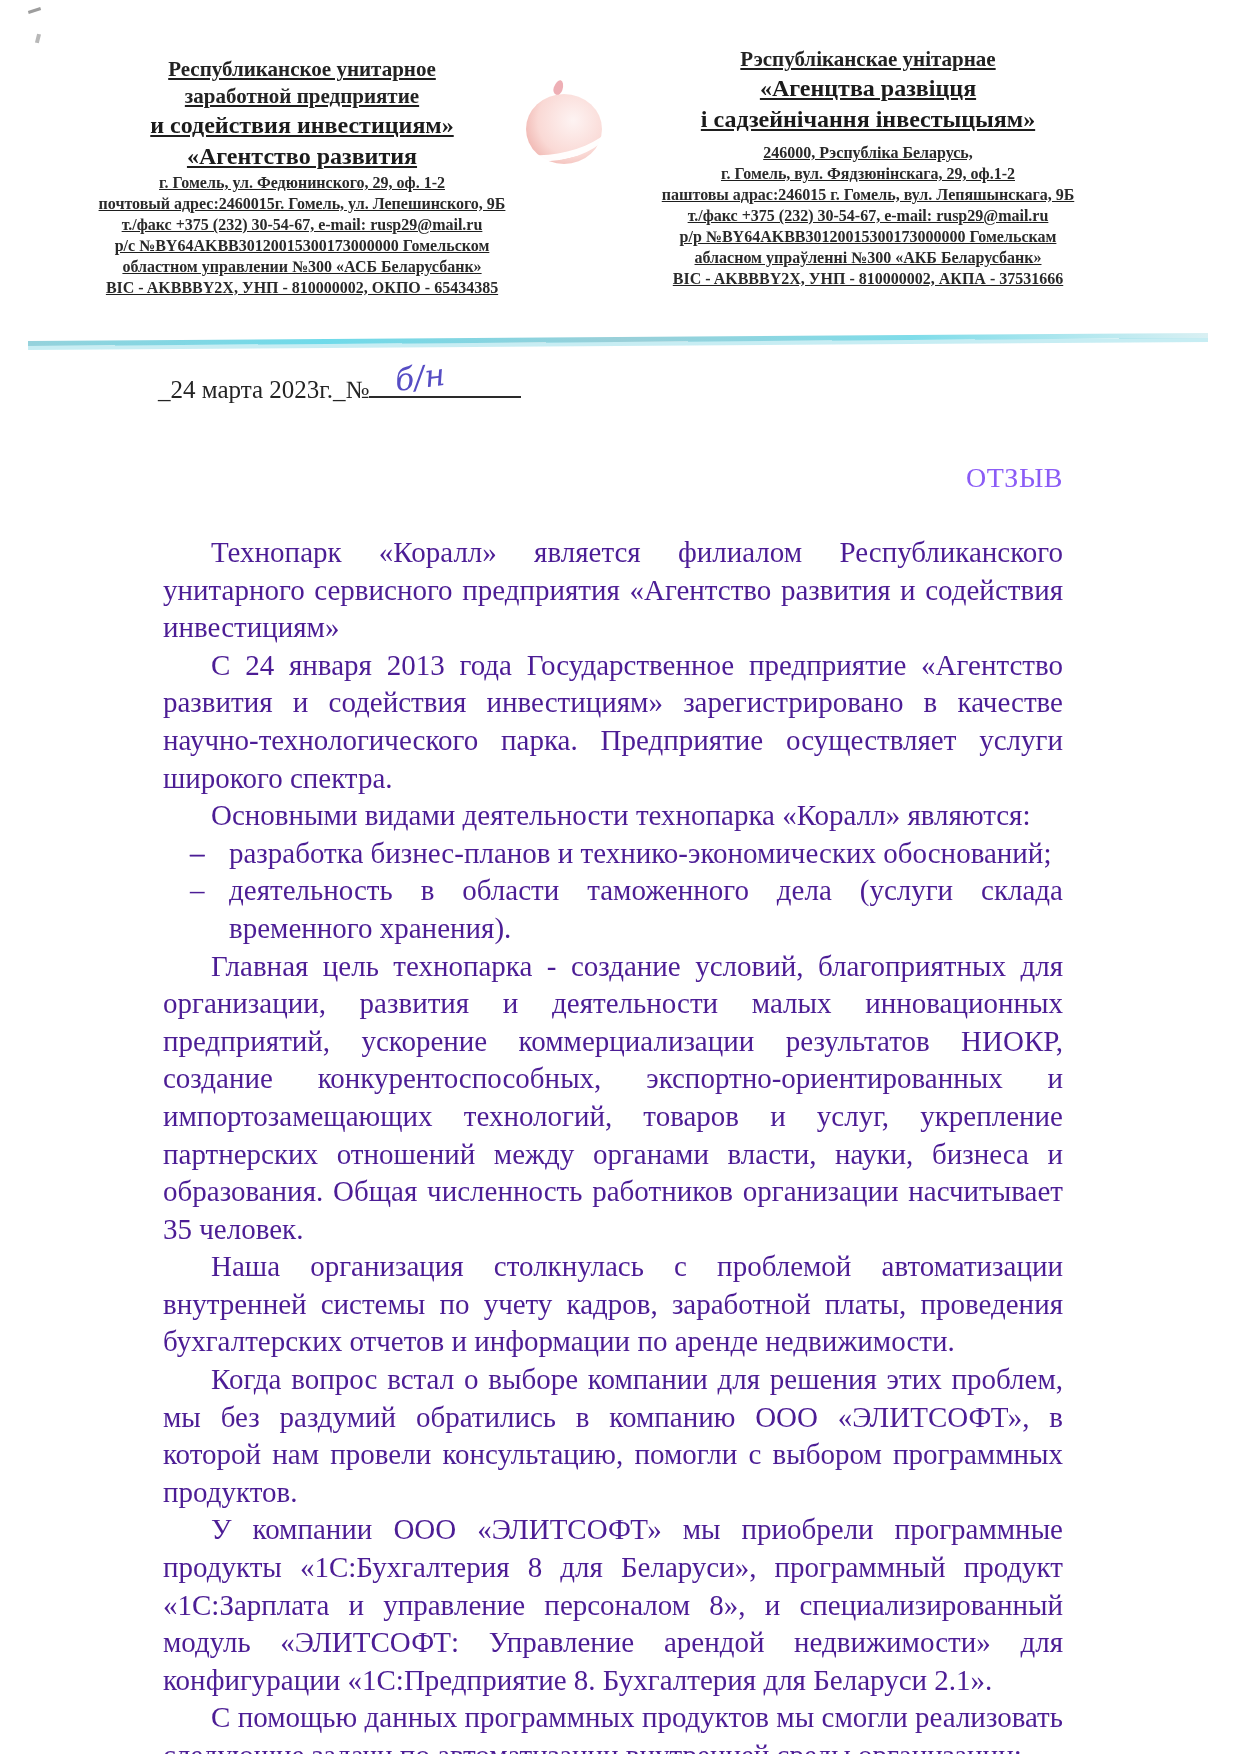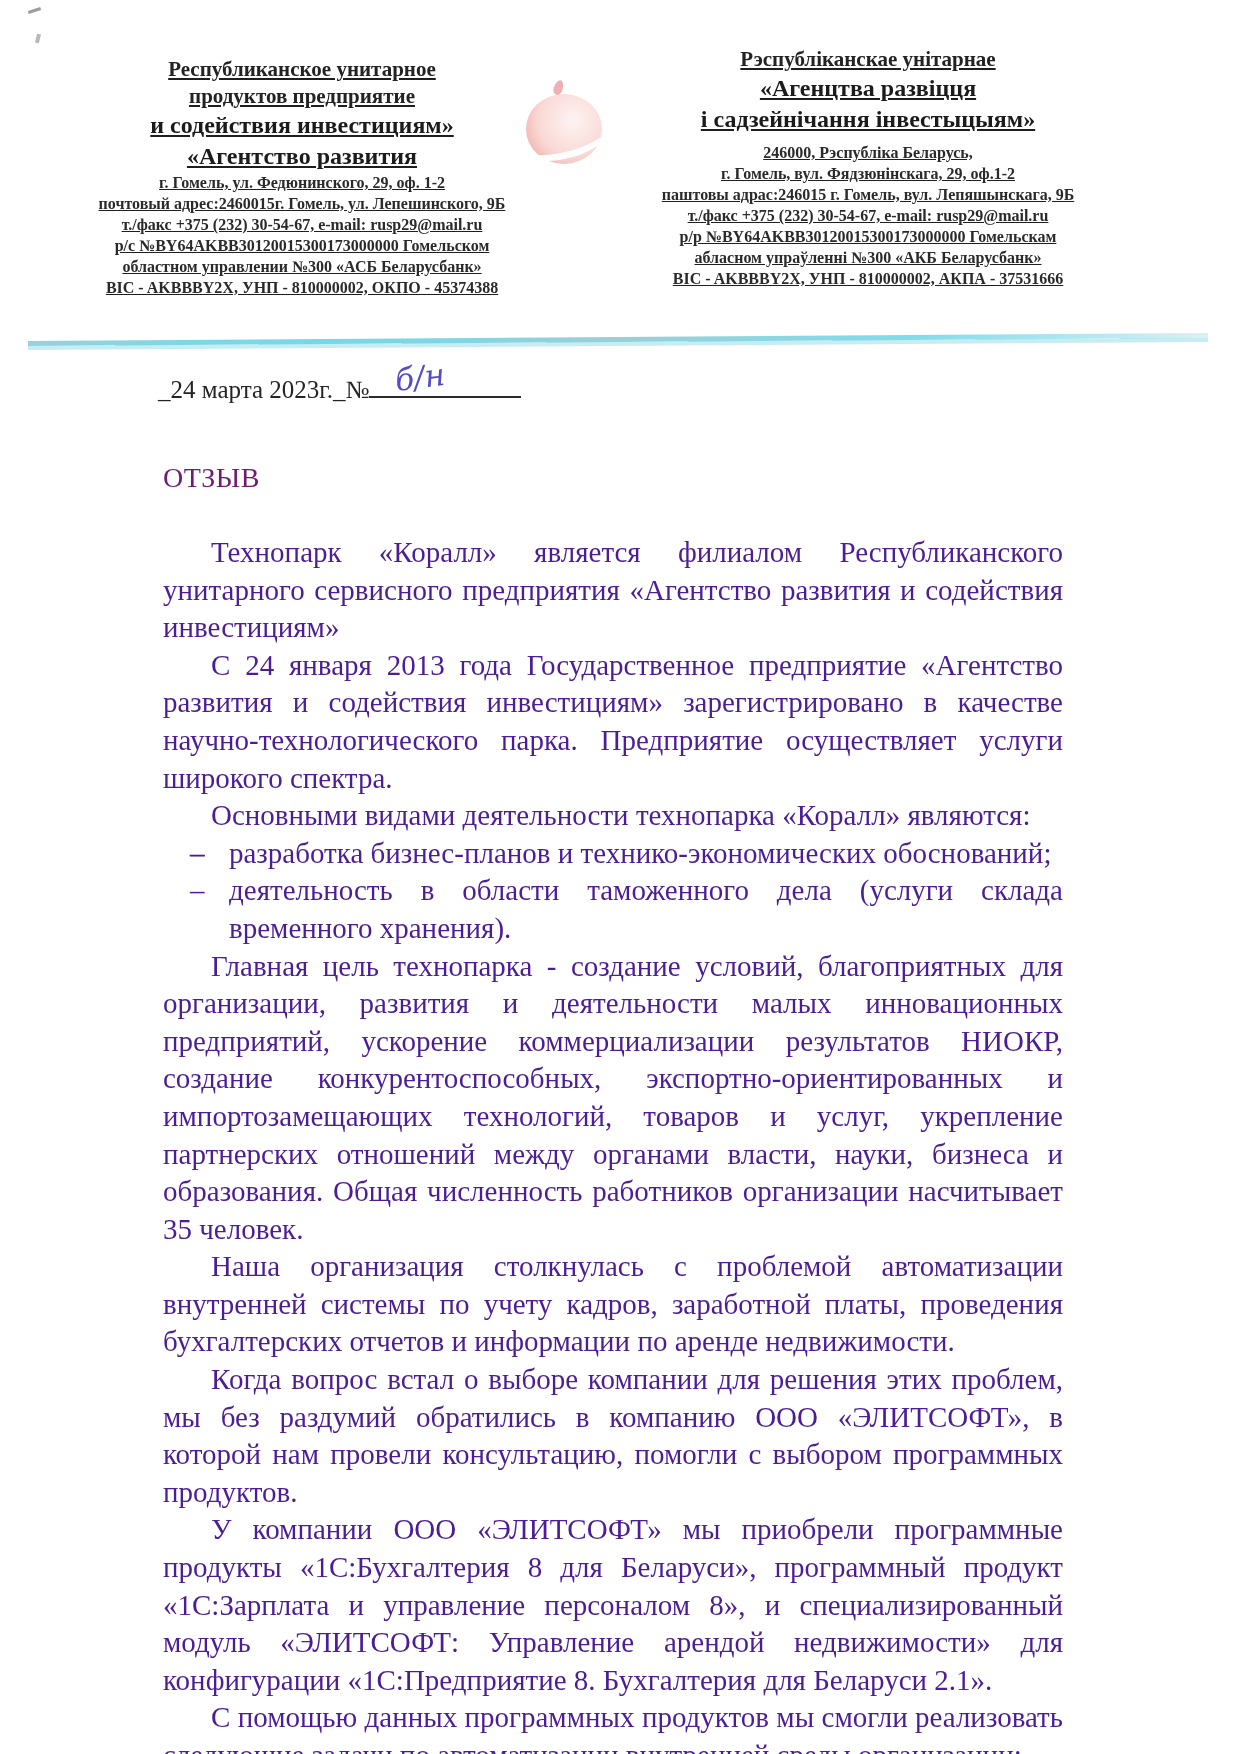--- a/index.html
+++ b/index.html
@@ -33,47 +33,47 @@
     background:linear-gradient(90deg, rgba(45,165,185,0.50) 0%, rgba(85,212,230,0.85) 25%, rgba(30,150,170,0.45) 50%, rgba(95,212,228,0.80) 75%, rgba(130,205,215,0.30) 100%);
     box-shadow:0 4px 0 rgba(70,195,215,0.30);}
   .speck-1{position:absolute;left:28px;top:9px;width:13px;height:3px;background:#9d9d9d;transform:rotate(-18deg);}
   .speck-2{position:absolute;left:36px;top:34px;width:4px;height:9px;background:#b8b8b8;transform:rotate(14deg);}
   
   .date-line{position:absolute;left:158px;top:366px;font-size:25px;color:#242424;}
   .number-blank{display:inline-block;width:152px;height:30px;border-bottom:2px solid #2a2a2a;position:relative;vertical-align:baseline;}
   .handwritten{position:absolute;left:26px;bottom:1px;font-family:"DejaVu Serif",serif;font-style:italic;
     font-size:31px;color:#564dc4;transform:rotate(-7deg);white-space:nowrap;}
   
-  .doc-title{position:absolute;left:163px;top:462px;width:900px;text-align:left;
-    font-size:28px;letter-spacing:0.5px;color:#701a75;}
+  .doc-title{position:absolute;left:163px;top:462px;width:900px;text-align:right;
+    font-size:28px;letter-spacing:0.5px;color:#8b5cf6;}
   .body{position:absolute;left:163px;top:534px;width:900px;font-size:29px;line-height:37.6px;color:#4c1d95;}
   .body p{margin:0;text-align:justify;text-indent:48px;}
   .body ul{margin:0;padding:0;list-style:none;}
   .body li{position:relative;padding-left:66px;text-align:justify;}
   .dash{position:absolute;left:27px;top:0;}
 </style>
 </head>
 <body>
 
 <div class="page">
 
   <div class="speck-1"></div>
   <div class="speck-2"></div>
 
   <div class="hdr-col hdr-left">
     <div class="hdr-name-sm">Республиканское унитарное</div>
-    <div class="hdr-name-sm">продуктов предприятие</div>
+    <div class="hdr-name-sm">заработной предприятие</div>
     <div class="hdr-name-lg">и содействия инвестициям»</div>
     <div class="hdr-name-lg">«Агентство развития</div>
     <div class="hdr-addr">г. Гомель, ул. Федюнинского, 29, оф. 1-2</div>
     <div class="hdr-addr">почтовый адрес:2460015г. Гомель, ул. Лепешинского, 9Б</div>
     <div class="hdr-addr">т./факс +375 (232) 30-54-67, e-mail: rusp29@mail.ru</div>
     <div class="hdr-addr">р/с №BY64AKBB30120015300173000000 Гомельском</div>
     <div class="hdr-addr">областном управлении №300 «АСБ Беларусбанк»</div>
-    <div class="hdr-addr">BIC - AKBBBY2X, УНП - 810000002, ОКПО - 45374388</div>
+    <div class="hdr-addr">BIC - AKBBBY2X, УНП - 810000002, ОКПО - 65434385</div>
   </div>
 
   <div class="logo">
     <div class="logo-globe"></div>
     <div class="logo-swoosh"></div>
     <div class="logo-leaf"></div>
   </div>
 
   <div class="hdr-col hdr-right">
     <div class="hdr-name-sm">Рэспубліканскае унітарнае</div>

